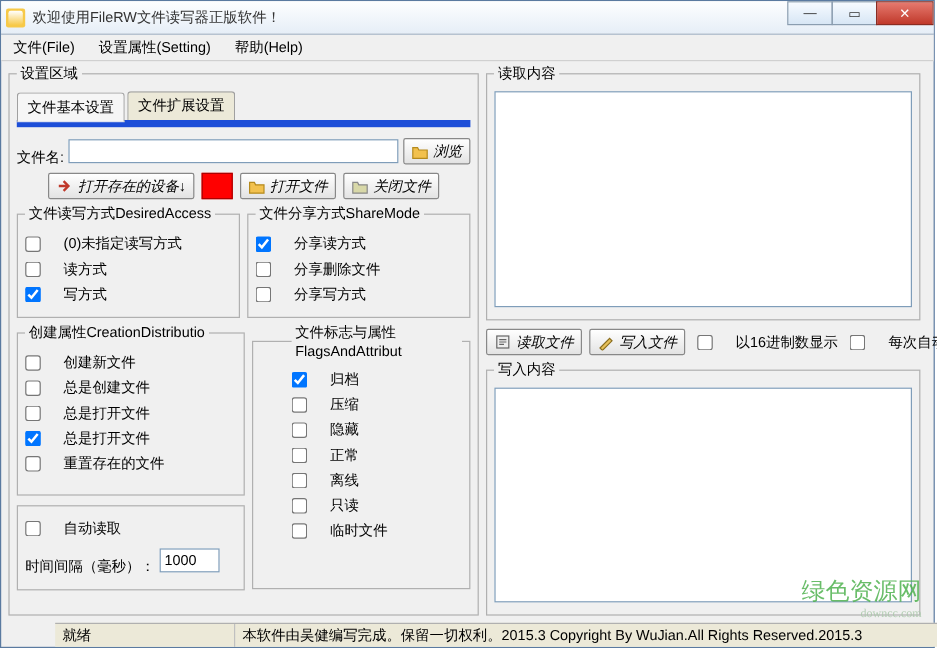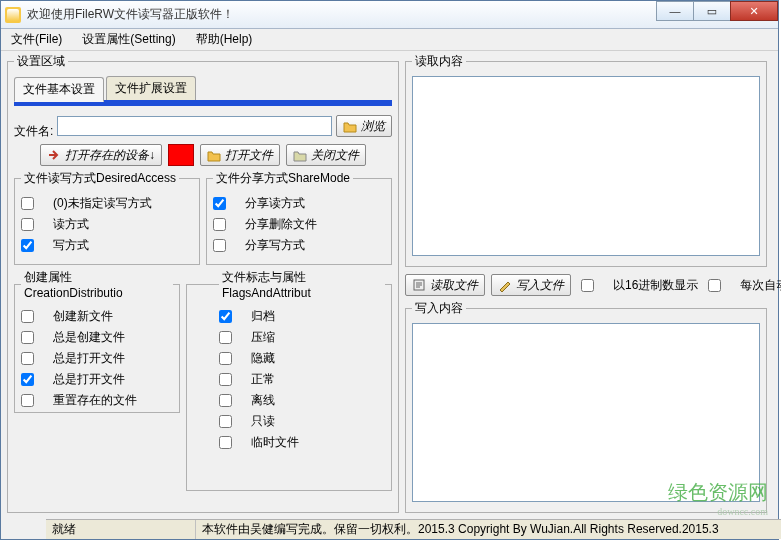--- a/index.html
+++ b/index.html
@@ -157,20 +157,30 @@
                 </label>
               <label class="chk">
                   <input type="checkbox" checked="" style="">
                   <span>总是打开文件</span>
                 </label>
               <label class="chk">
                   <input type="checkbox" style="">
                   <span>重置存在的文件</span>
                 </label>
             </fieldset>
+            <div class="auto-box">
+              <label class="chk">
+                  <input type="checkbox" style="">
+                  <span>自动读取</span>
+                </label>
+              <div class="row">
+                <span class="lbl">时间间隔（毫秒）：</span>
+                <input type="text" style="width: 50px;" value="1000">
+              </div>
+            </div>
           </div>
           <fieldset class="fs-flags" style="flex:1">
             <legend>文件标志与属性FlagsAndAttribut</legend>
             <label class="chk">
                 <input type="checkbox" checked="" style="">
                 <span>归档</span>
               </label>
             <label class="chk">
                 <input type="checkbox" style="">
                 <span>压缩</span>

